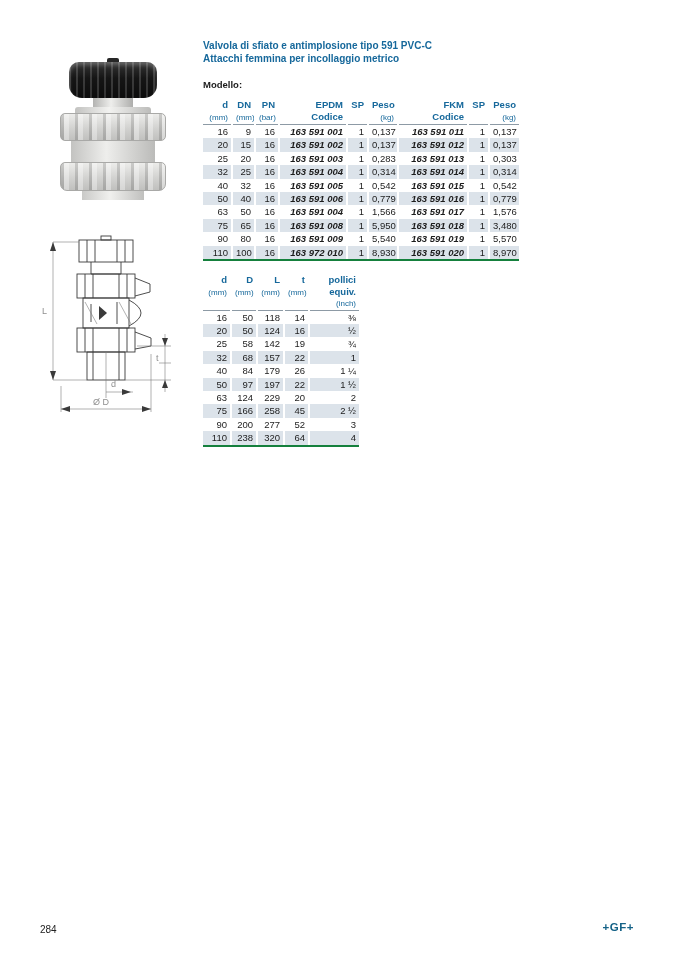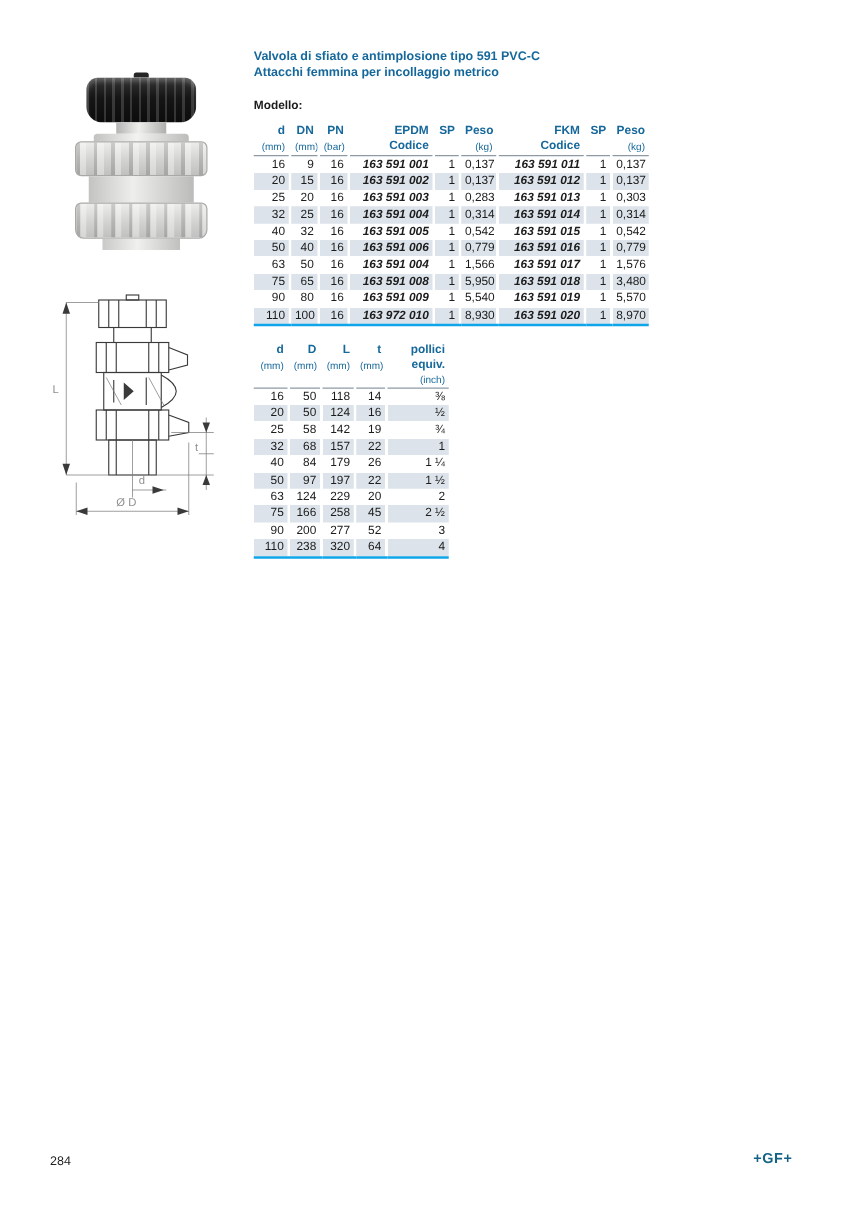--- a/index.html
+++ b/index.html
@@ -48,21 +48,21 @@
   table { border-collapse:collapse; table-layout:fixed; font-size:9.5px; color:#1c1c1c; }
   #table1 { width:316px; margin-top:9px; }
   #table2 { width:156px; margin-top:13px; }
   th, td { text-align:right; padding:0 3px; white-space:nowrap; overflow:hidden; }
   td { height:13px; line-height:13.4px; }
   thead th { color:#16689b; font-weight:bold; height:12px; line-height:12px; vertical-align:bottom; }
   thead th.sub { font-size:8px; font-weight:normal; height:10px; line-height:10px; }
   thead tr:last-child th { border-bottom:1px solid #8d9aa5; padding-bottom:1px; }
   td + td, th + th { border-left:2px solid #fff; }
   tr.shade td { background:#dce3ea; }
-  tbody tr:last-child td { border-bottom:2px solid #0ea5e9; }
+  tbody tr:last-child td { border-bottom:2px solid #15803d; }
   td.code { font-weight:bold;font-style:italic; }
   #table1 tr > *:nth-child(1){width:29px} #table1 tr > *:nth-child(2){width:23px}
   #table1 tr > *:nth-child(3){width:24px} #table1 tr > *:nth-child(4){width:68px}
   #table1 tr > *:nth-child(5){width:21px} #table1 tr > *:nth-child(6){width:30px}
   #table1 tr > *:nth-child(7){width:70px} #table1 tr > *:nth-child(8){width:21px}
   #table1 tr > *:nth-child(9){width:30px}
   #table2 tr > *:nth-child(1){width:28px} #table2 tr > *:nth-child(2){width:26px}
   #table2 tr > *:nth-child(3){width:27px} #table2 tr > *:nth-child(4){width:25px}
   #table2 tr > *:nth-child(5){width:50px}
 

